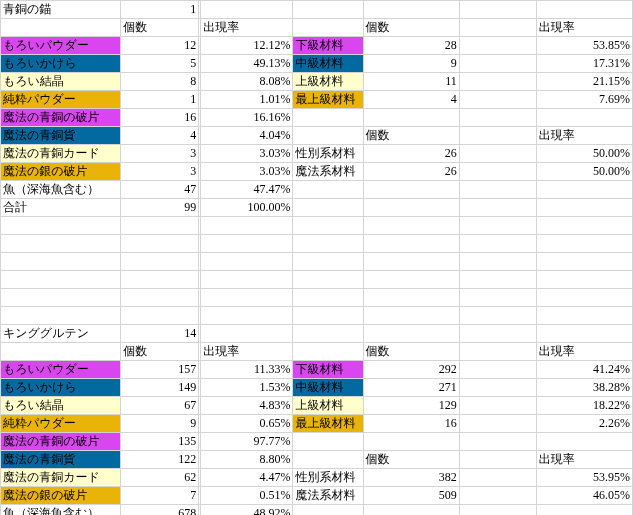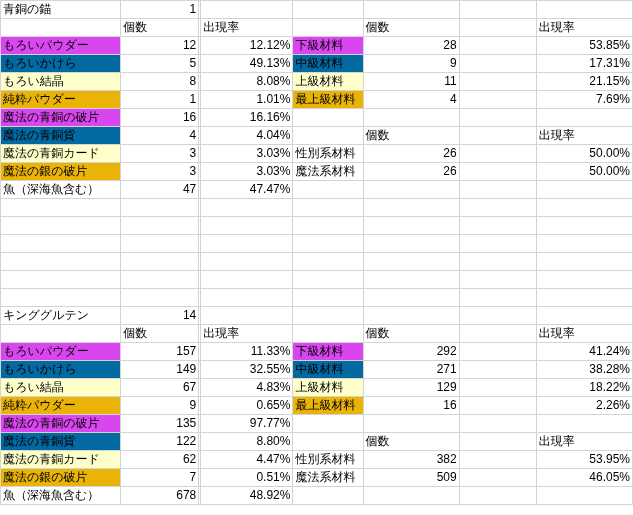--- a/index.html
+++ b/index.html
@@ -10,20 +10,21 @@
   body {
     font-family: "Liberation Sans", sans-serif;
     font-size: 12px;
     color: #000000;
   }
   #sheet {
     position: relative;
     width: 633px;
     height: 515px;
     overflow: hidden;
+    font-family: Liberation Serif, serif;
   }
   table.grid {
     border-collapse: collapse;
     table-layout: fixed;
     width: 633px;
   }
   table.grid td {
     border: 1px solid #d4d4d4;
     height: 17px;
     padding: 0 2px;
@@ -172,20 +173,30 @@
       <tr>
         <td class="l">魚（深海魚含む）</td>
         <td class="r">47</td>
         <td></td>
         <td class="r">47.47%</td>
         <td></td>
         <td></td>
         <td></td>
         <td></td>
       </tr>
+      <tr>
+        <td class="l">合計</td>
+        <td class="r">99</td>
+        <td></td>
+        <td class="r">100.00%</td>
+        <td></td>
+        <td></td>
+        <td></td>
+        <td></td>
+      </tr>
 
       <tr>
           <td></td>
           <td></td>
           <td></td>
           <td></td>
           <td></td>
           <td></td>
           <td></td>
           <td></td>
@@ -269,21 +280,21 @@
         <td class="r">11.33%</td>
         <td class="l bg-magenta">下級材料</td>
         <td class="r">292</td>
         <td></td>
         <td class="r">41.24%</td>
       </tr>
       <tr>
         <td class="l bg-cyan">もろいかけら</td>
         <td class="r">149</td>
         <td></td>
-        <td class="r">32.55%</td>
+        <td class="r">1.53%</td>
         <td class="l bg-cyan">中級材料</td>
         <td class="r">271</td>
         <td></td>
         <td class="r">38.28%</td>
       </tr>
       <tr>
         <td class="l bg-ivory">もろい結晶</td>
         <td class="r">67</td>
         <td></td>
         <td class="r">4.83%</td>

